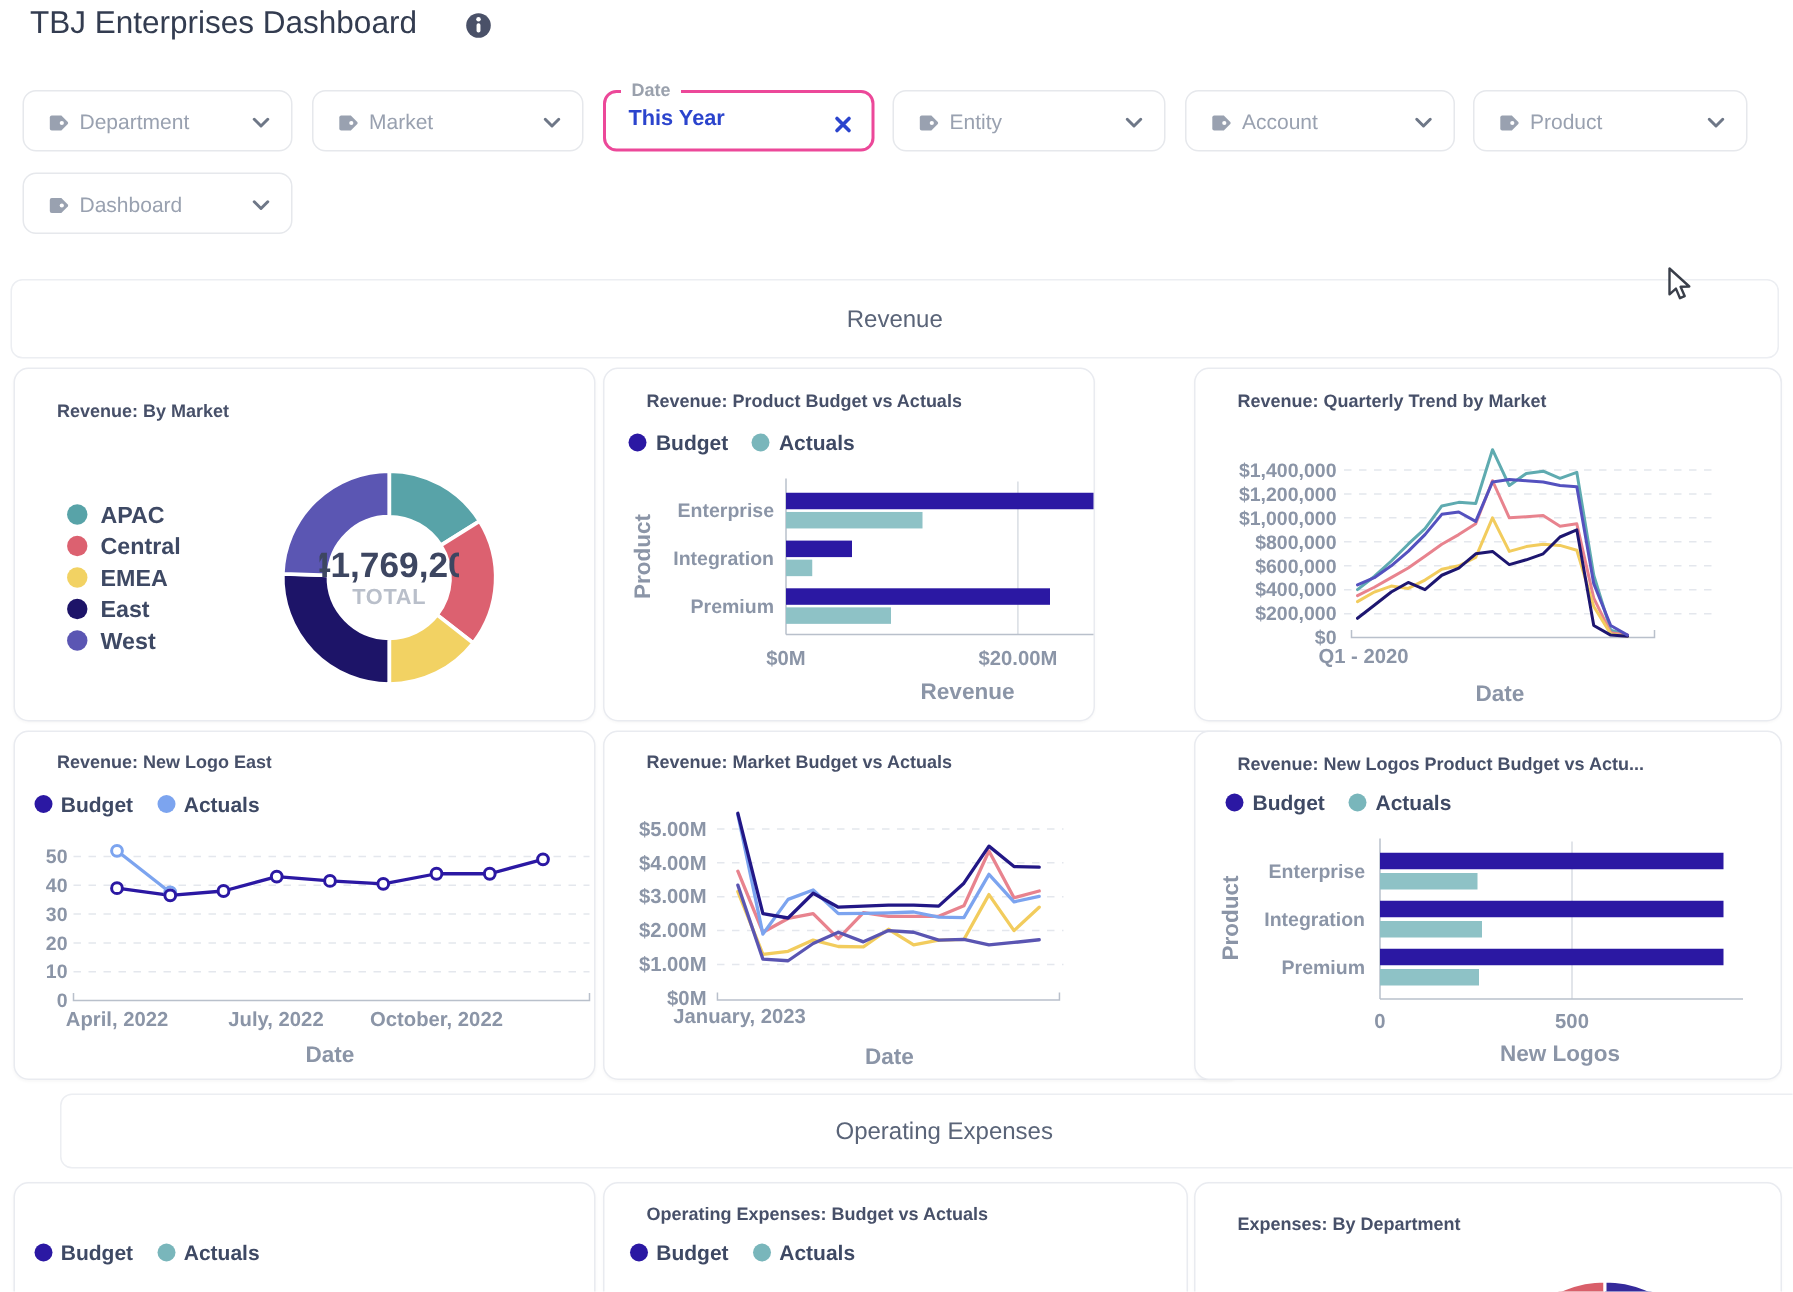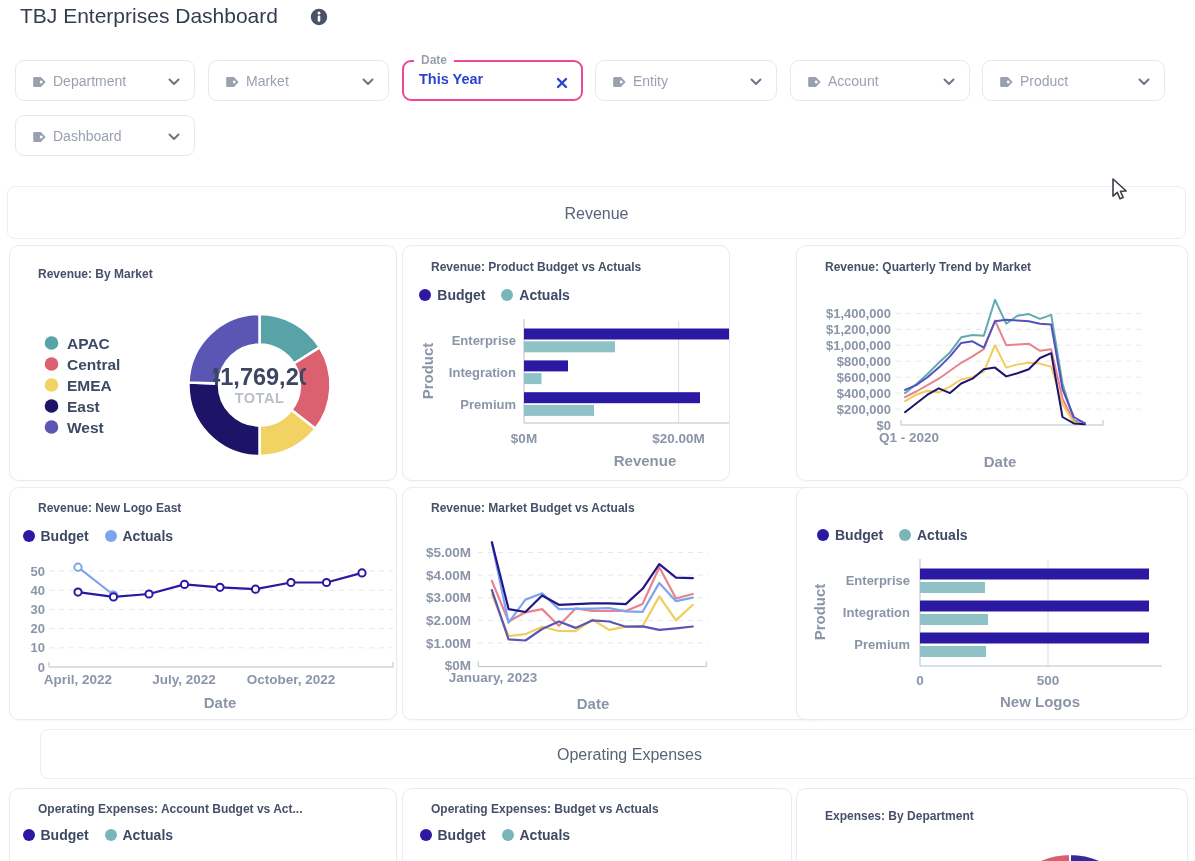--- a/index.html
+++ b/index.html
@@ -221,20 +221,21 @@
       <polyline points="88.9,92.8 105.6,133.5 122.4,124.3 139.1,121.1 155.9,137.8 172.6,120.4 189.3,122.9 206.1,122.9 222.8,122.9 239.6,115.9 256.3,79.3 273.0,110.5 289.8,106.0" fill="none" stroke="#e8838e" stroke-width="2.2" stroke-linejoin="round" stroke-linecap="round"></polyline>
       <polyline points="88.9,106.4 105.6,148.2 122.4,146.2 139.1,138.7 155.9,143.0 172.6,143.2 189.3,131.5 206.1,141.9 222.8,138.7 239.6,138.3 256.3,108.4 273.0,132.4 289.8,116.8" fill="none" stroke="#f2cc5d" stroke-width="2.2" stroke-linejoin="round" stroke-linecap="round"></polyline>
       <polyline points="88.9,102.1 105.6,151.4 122.4,152.5 139.1,141.0 155.9,133.5 172.6,139.9 189.3,132.4 206.1,133.5 222.8,138.7 239.6,138.3 256.3,141.9 273.0,140.3 289.8,138.5" fill="none" stroke="#5a55b2" stroke-width="2.2" stroke-linejoin="round" stroke-linecap="round"></polyline>
       <polyline points="88.9,55.1 105.6,134.7 122.4,111.6 139.1,105.3 155.9,121.1 172.6,120.9 189.3,120.6 206.1,120.0 222.8,123.4 239.6,123.8 256.3,94.9 273.0,113.2 289.8,109.6" fill="none" stroke="#7ca4ef" stroke-width="2.2" stroke-linejoin="round" stroke-linecap="round"></polyline>
       <polyline points="88.9,54.2 105.6,121.1 122.4,124.0 139.1,107.5 155.9,116.8 172.6,116.1 189.3,115.4 206.1,115.4 222.8,116.1 239.6,100.8 256.3,76.1 273.0,89.7 289.8,90.1" fill="none" stroke="#221786" stroke-width="2.2" stroke-linejoin="round" stroke-linecap="round"></polyline>
       <text x="90" y="194" text-anchor="middle" font-size="13.5" font-weight="bold" fill="#8b95a7">January, 2023</text>
       <text x="190" y="221" text-anchor="middle" font-size="15" font-weight="bold" fill="#8b95a7">Date</text>
     </svg>
   </div>
 <div class="card" style="left:796px;top:487px;width:392px;height:233px;overflow:hidden;">
+    <div class="ctitle" style="top:14px">Revenue: New Logos Product Budget vs Actu...</div>
     <span style="position:absolute;left:20px;top:40.5px;width:12px;height:12px;border-radius:50%;background:#2b18a3;"></span>
     <span style="position:absolute;left:38px;top:38.5px;font-size:14px;font-weight:bold;color:#3e4964;">Budget</span>
     <span style="position:absolute;left:102px;top:40.5px;width:12px;height:12px;border-radius:50%;background:#79b6bb;"></span>
     <span style="position:absolute;left:120px;top:38.5px;font-size:14px;font-weight:bold;color:#3e4964;">Actuals</span>
     <svg style="position:absolute;left:0;top:0" width="393" height="233" viewBox="0 0 393 233">
       <line x1="251" y1="73" x2="251" y2="178" stroke="#d9dde3" stroke-width="1"></line>
       <line x1="123" y1="71" x2="123" y2="178" stroke="#b9c0cb" stroke-width="1"></line>
       <line x1="123" y1="178" x2="365" y2="178" stroke="#b9c0cb" stroke-width="1"></line>
       <rect x="123" y="80.5" width="229" height="11" fill="#2b18a3"></rect>
       <rect x="123" y="94" width="65" height="11" fill="#8ec2c6"></rect>
@@ -245,21 +246,20 @@
       <text x="113" y="97.0" text-anchor="end" font-size="13" font-weight="bold" fill="#8b95a7">Enterprise</text>
       <text x="113" y="129.0" text-anchor="end" font-size="13" font-weight="bold" fill="#8b95a7">Integration</text>
       <text x="113" y="161.0" text-anchor="end" font-size="13" font-weight="bold" fill="#8b95a7">Premium</text>
       <text x="123" y="197" text-anchor="middle" font-size="13.5" font-weight="bold" fill="#8b95a7">0</text>
       <text x="251" y="197" text-anchor="middle" font-size="13.5" font-weight="bold" fill="#8b95a7">500</text>
       <text x="243" y="219" text-anchor="middle" font-size="15" font-weight="bold" fill="#8b95a7">New Logos</text>
       <text x="28" y="124" text-anchor="middle" font-size="15" font-weight="bold" fill="#8b95a7" transform="rotate(-90 28 124)">Product</text>
     </svg>
   </div>
 <div class="card" style="left:9px;top:788px;width:388px;height:140px;overflow:hidden;">
-    <div class="ctitle" style="top:13px">Operating Expenses: Account Budget vs Act...</div>
     <span style="position:absolute;left:12.5px;top:40px;width:12px;height:12px;border-radius:50%;background:#2b18a3;"></span>
     <span style="position:absolute;left:30.5px;top:38px;font-size:14px;font-weight:bold;color:#3e4964;">Budget</span>
     <span style="position:absolute;left:94.5px;top:40px;width:12px;height:12px;border-radius:50%;background:#79b6bb;"></span>
     <span style="position:absolute;left:112.5px;top:38px;font-size:14px;font-weight:bold;color:#3e4964;">Actuals</span>
   </div>
 <div class="card" style="left:402px;top:788px;width:390px;height:140px;overflow:hidden;">
     <div class="ctitle" style="top:13px">Operating Expenses: Budget vs Actuals</div>
     <span style="position:absolute;left:16.5px;top:40px;width:12px;height:12px;border-radius:50%;background:#2b18a3;"></span>
     <span style="position:absolute;left:34.5px;top:38px;font-size:14px;font-weight:bold;color:#3e4964;">Budget</span>
     <span style="position:absolute;left:98.5px;top:40px;width:12px;height:12px;border-radius:50%;background:#79b6bb;"></span>

